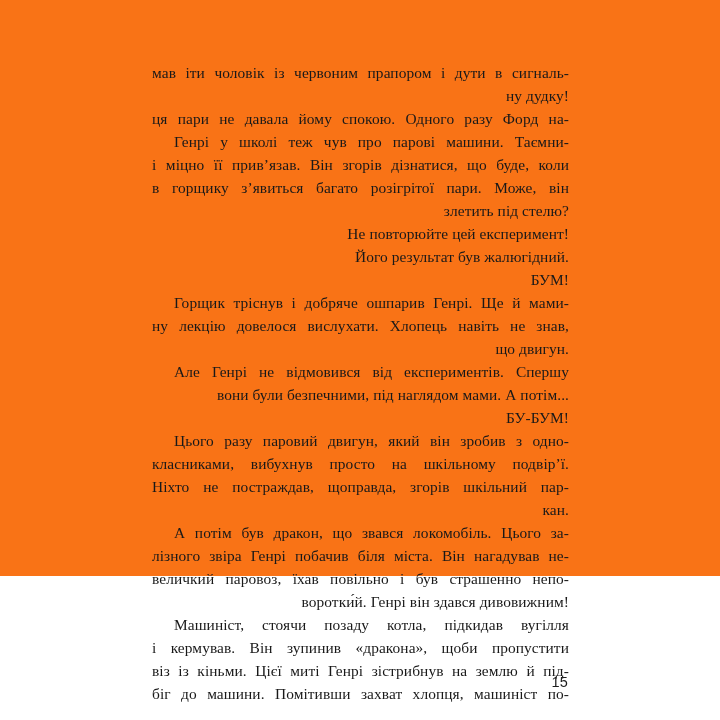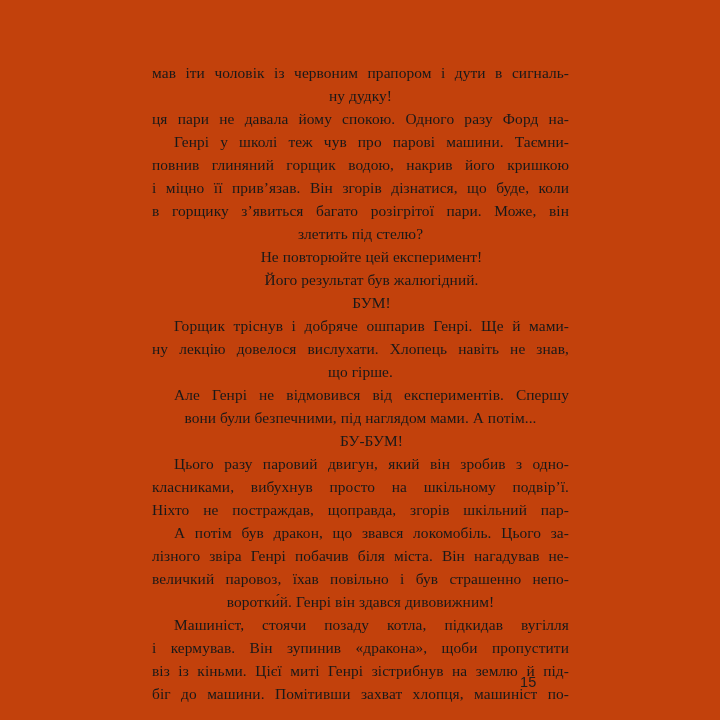--- a/index.html
+++ b/index.html
@@ -11,22 +11,22 @@
   body {
     width: 720px;
     height: 720px;
     overflow: hidden;
     font-family: "Liberation Serif", "DejaVu Serif", serif;
   }
 
   #page {
     position: relative;
     width: 720px;
-    height: 720px;
-    background: #c2410c;
+    height: 576px;
+    background: #f97316;
     box-sizing: border-box;
   }
 
   #text-block {
     position: absolute;
     left: 152px;
     top: 61px;
     width: 417px;
   }
 
@@ -47,82 +47,82 @@
   .line {
     display: block;
     text-align: justify;
     text-indent: 0;
     white-space: pre;
   }
   .line.indent {
     text-indent: 22px;
   }
   .line.last {
-    text-align: center;
+    text-align: right;
   }
   .line.stretch {
     text-align-last: justify;
   }
 
   #page-number {
     position: absolute;
     right: 152px;
     top: 674px;
     width: 48px;
-    text-align: left;
+    text-align: right;
     font-family: "Liberation Sans", "DejaVu Sans", sans-serif;
     font-size: 14.5px;
     line-height: 16px;
     color: #1d1d1d;
     letter-spacing: 0.2px;
   }
 </style>
 </head>
 <body>
 
 <div id="page">
 
   <div id="text-block">
       <p class="para no-indent">
         <span class="line stretch">мав іти чоловік із червоним прапором і дути в сигналь-</span>
         <span class="line last">ну дудку!</span>
       </p>
       <p class="para">
         <span class="line stretch">ця пари не давала йому спокою. Одного разу Форд на-</span>
         <span class="line indent stretch">Генрі у школі теж чув про парові машини. Таємни-</span>
-        <span class="line stretch">повнив глиняний горщик водою, накрив його кришкою</span>
         <span class="line stretch">і міцно її прив’язав. Він згорів дізнатися, що буде, коли</span>
         <span class="line stretch">в горщику з’явиться багато розігрітої пари. Може, він</span>
         <span class="line last">злетить під стелю?</span>
       </p>
       <p class="para">
         <span class="line indent last">Не повторюйте цей експеримент!</span>
       </p>
       <p class="para">
         <span class="line indent last">Його результат був жалюгідний.</span>
       </p>
       <p class="para">
         <span class="line indent last">БУМ!</span>
       </p>
       <p class="para">
         <span class="line indent stretch">Горщик тріснув і добряче ошпарив Генрі. Ще й мами-</span>
         <span class="line stretch">ну лекцію довелося вислухати. Хлопець навіть не знав,</span>
-        <span class="line last">що гірше.</span>
+        <span class="line last">що двигун.</span>
       </p>
       <p class="para">
         <span class="line indent stretch">Але Генрі не відмовився від експериментів. Спершу</span>
         <span class="line last">вони були безпечними, під наглядом мами. А потім...</span>
       </p>
       <p class="para">
         <span class="line indent last">БУ-БУМ!</span>
       </p>
       <p class="para">
         <span class="line indent stretch">Цього разу паровий двигун, який він зробив з одно-</span>
         <span class="line stretch">класниками, вибухнув просто на шкільному подвір’ї.</span>
         <span class="line stretch">Ніхто не постраждав, щоправда, згорів шкільний пар-</span>
+        <span class="line last">кан.</span>
       </p>
       <p class="para">
         <span class="line indent stretch">А потім був дракон, що звався локомобіль. Цього за-</span>
         <span class="line stretch">лізного звіра Генрі побачив біля міста. Він нагадував не-</span>
         <span class="line stretch">величкий паровоз, їхав повільно і був страшенно непо-</span>
         <span class="line last">воротки́й. Генрі він здався дивовижним!</span>
       </p>
       <p class="para">
         <span class="line indent stretch">Машиніст, стоячи позаду котла, підкидав вугілля</span>
         <span class="line stretch">і кермував. Він зупинив «дракона», щоби пропустити</span>

